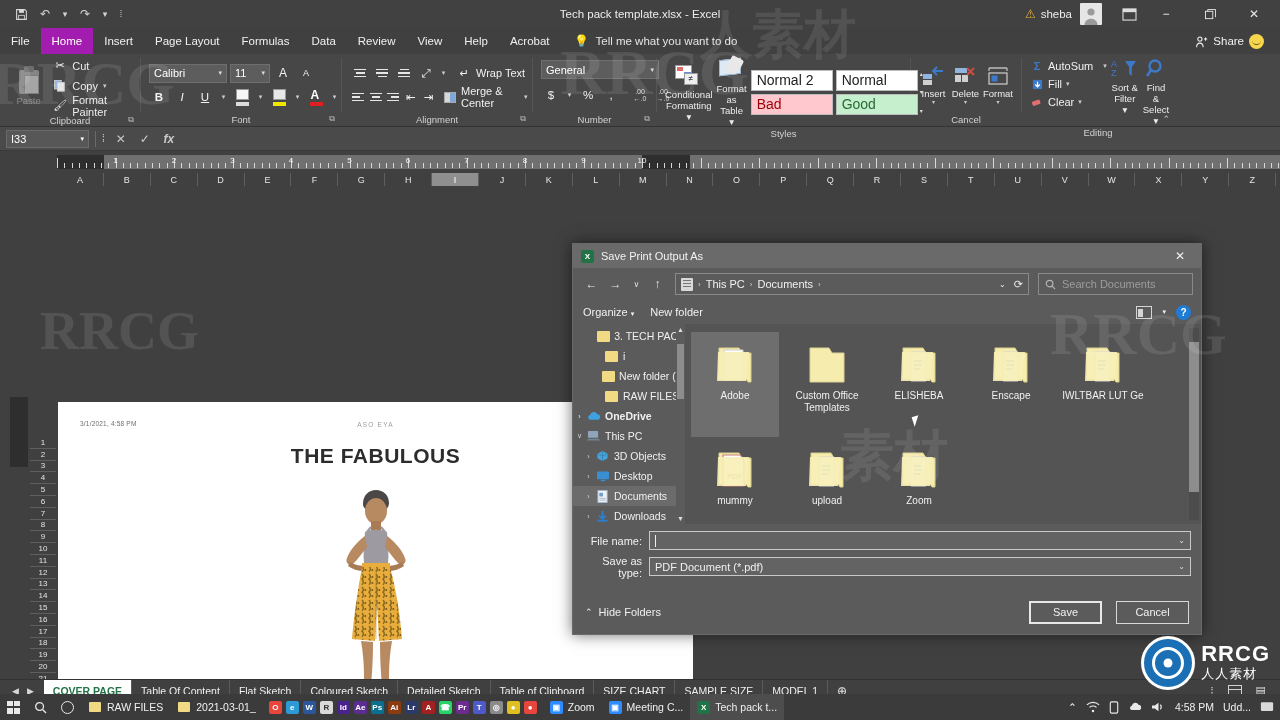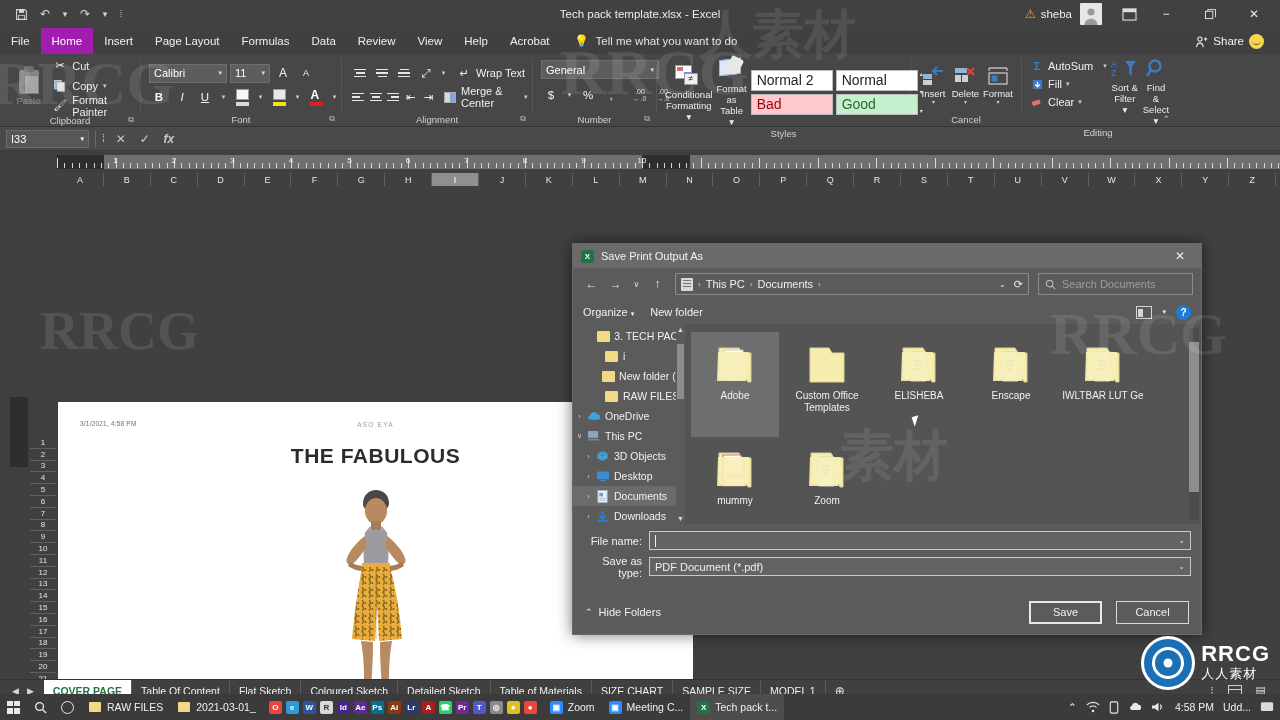--- a/index.html
+++ b/index.html
@@ -1006,21 +1006,21 @@
     <div class="nav-arrows">
       <span>◀</span>
       <span>▶</span>
     </div>
     <div id="sheettabs-host" style="display:flex;align-items:center">
         <div class="stab active">COVER PAGE</div>
         <div class="stab">Table Of Content</div>
         <div class="stab">Flat Sketch</div>
         <div class="stab">Coloured Sketch</div>
         <div class="stab">Detailed Sketch</div>
-        <div class="stab">Table of Materials</div>
+        <div class="stab">Table of Clipboard</div>
         <div class="stab">SIZE CHART</div>
         <div class="stab">SAMPLE SIZE</div>
         <div class="stab">MODEL 1</div>
       </div>
     <div class="addsheet">⊕</div>
     <div class="tabs-right">
       <span>⁞</span>
       <span class="view-ic"></span>
       <span>▤</span>
     </div>
@@ -1098,21 +1098,21 @@
             </span>
             <span>New folder (2)</span>
           </div>
           <div class="tnode" style="padding-left: 18px;">
             <span class="texp"></span>
             <span class="tico">
               <span style="display:inline-block;width:13px;height:11px;background:#f2d984;border-radius:1px;position:relative"></span>
             </span>
             <span>RAW FILES</span>
           </div>
-          <div class="tnode" style="padding-left: 0px;">
+          <div class="tnode" style="padding-left: 0px; font-weight: bold;">
             <span class="texp">›</span>
             <span class="tico">
               <svg width="15" height="11" viewBox="0 0 16 11">
                 <path d="M4 9h8a3 3 0 000-6 4 4 0 00-7.6 1A2.6 2.6 0 004 9z" fill="#3ea1e0"></path>
               </svg>
             </span>
             <span>OneDrive</span>
           </div>
           <div class="tnode" style="padding-left: 0px;">
             <span class="texp">∨</span>
@@ -1223,20 +1223,31 @@
             <div class="fname">IWLTBAR LUT Ge</div>
           </div>
           <div class="fileitem">
             <div class="ficon"><svg width="54" height="46" viewBox="0 0 54 46">
                 <path d="M11 8h20l3 5h9v29h-3l-2-3H11z" fill="#f5ecae" stroke="#d9cf8a"></path>
                 <path d="M15 10h17c3 2 4 5 4 9v22H15z" fill="#fff" stroke="#c87b7b" stroke-width="1.2"></path>
                 <text x="19" y="34" font-size="8" fill="#7a4a4a" font-family="Liberation Sans">PDF</text>
                 <path d="M10 12h31l-3 29H9z" fill="#f7efb6" opacity=".9"></path>
               </svg></div>
             <div class="fname">mummy</div>
+          </div>
+          <div class="fileitem">
+            <div class="ficon"><svg width="54" height="46" viewBox="0 0 54 46">
+                <path d="M11 8h20l3 5h9v29h-3l-2-3H11z" fill="#f5ecae" stroke="#d9cf8a"></path>
+                <path d="M19 12h15v29H19z" fill="#fdfdfd" stroke="#d0d0d0"></path>
+                <rect x="22" y="20" width="8" height="2" fill="#5b9bd5"></rect>
+                <rect x="22" y="24" width="8" height="2" fill="#5b9bd5"></rect>
+                <rect x="22" y="28" width="6" height="2" fill="#5b9bd5"></rect>
+                <path d="M10 12h31l-3 29H9z" fill="#f7efb6" opacity=".92"></path>
+              </svg></div>
+            <div class="fname">upload</div>
           </div>
           <div class="fileitem">
             <div class="ficon"><svg width="54" height="46" viewBox="0 0 54 46">
                 <path d="M11 8h20l3 5h9v29h-3l-2-3H11z" fill="#f5ecae" stroke="#d9cf8a"></path>
                 <path d="M19 12h15v29H19z" fill="#fdfdfd" stroke="#d0d0d0"></path>
                 <rect x="22" y="20" width="8" height="2" fill="#5b9bd5"></rect>
                 <rect x="22" y="24" width="8" height="2" fill="#5b9bd5"></rect>
                 <rect x="22" y="28" width="6" height="2" fill="#5b9bd5"></rect>
                 <path d="M10 12h31l-3 29H9z" fill="#f7efb6" opacity=".92"></path>
               </svg></div>

